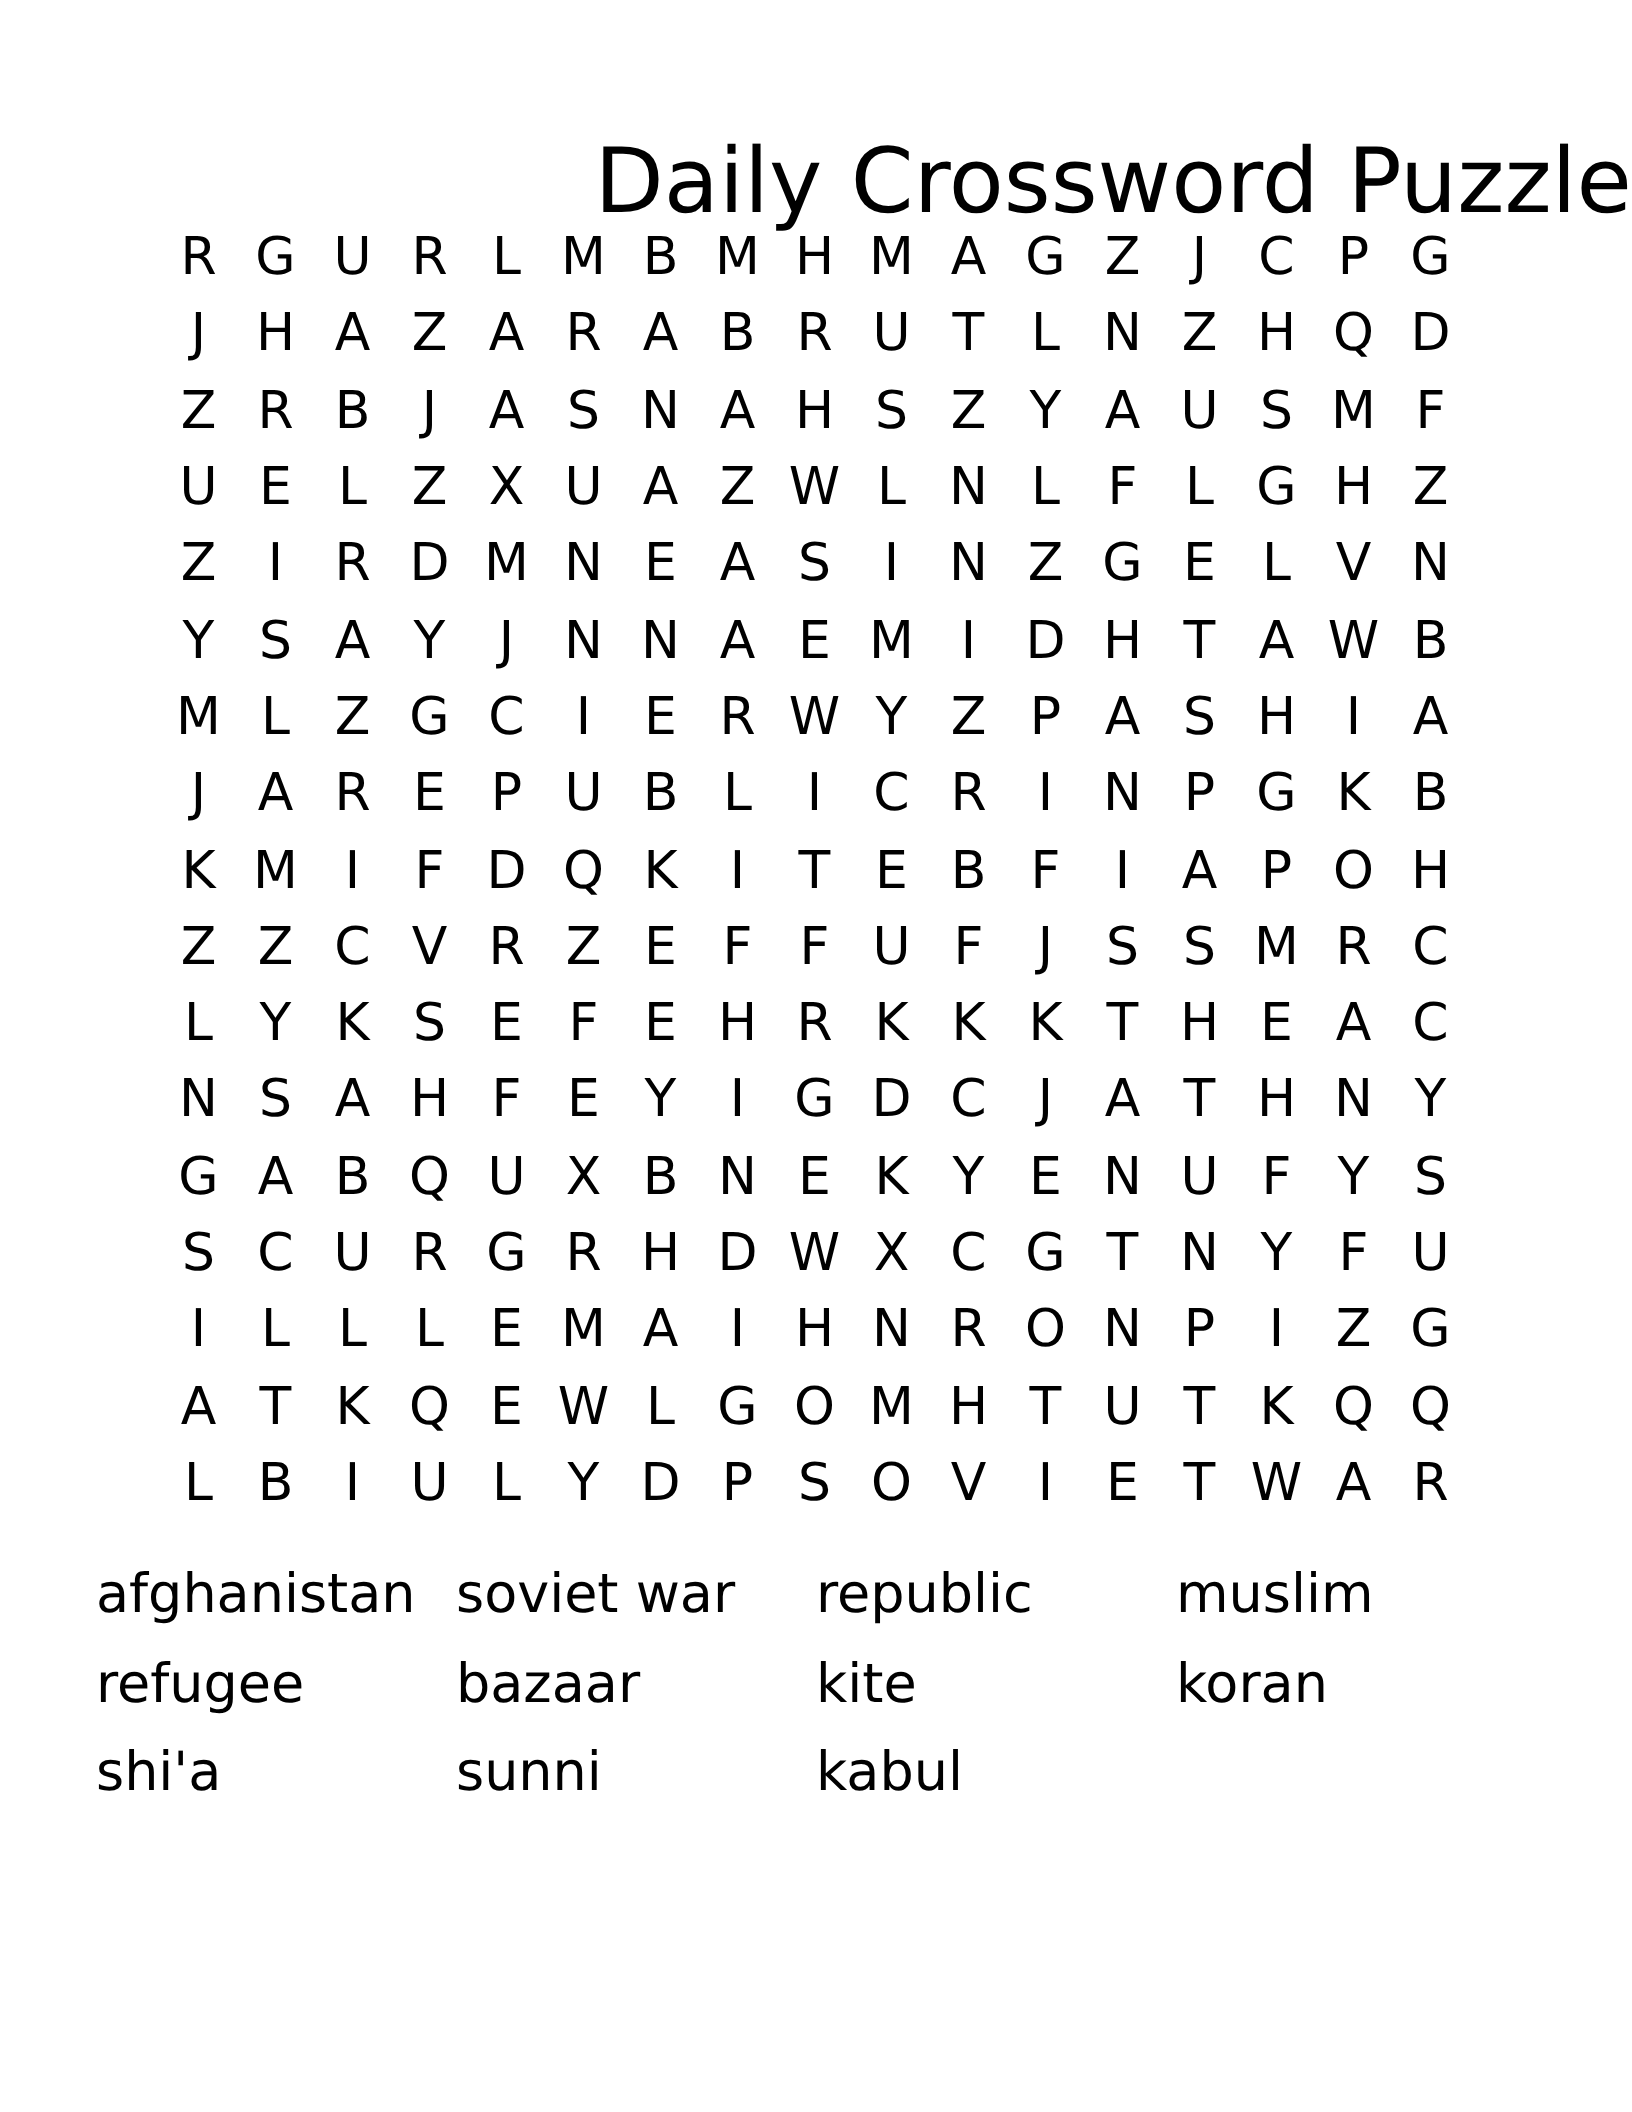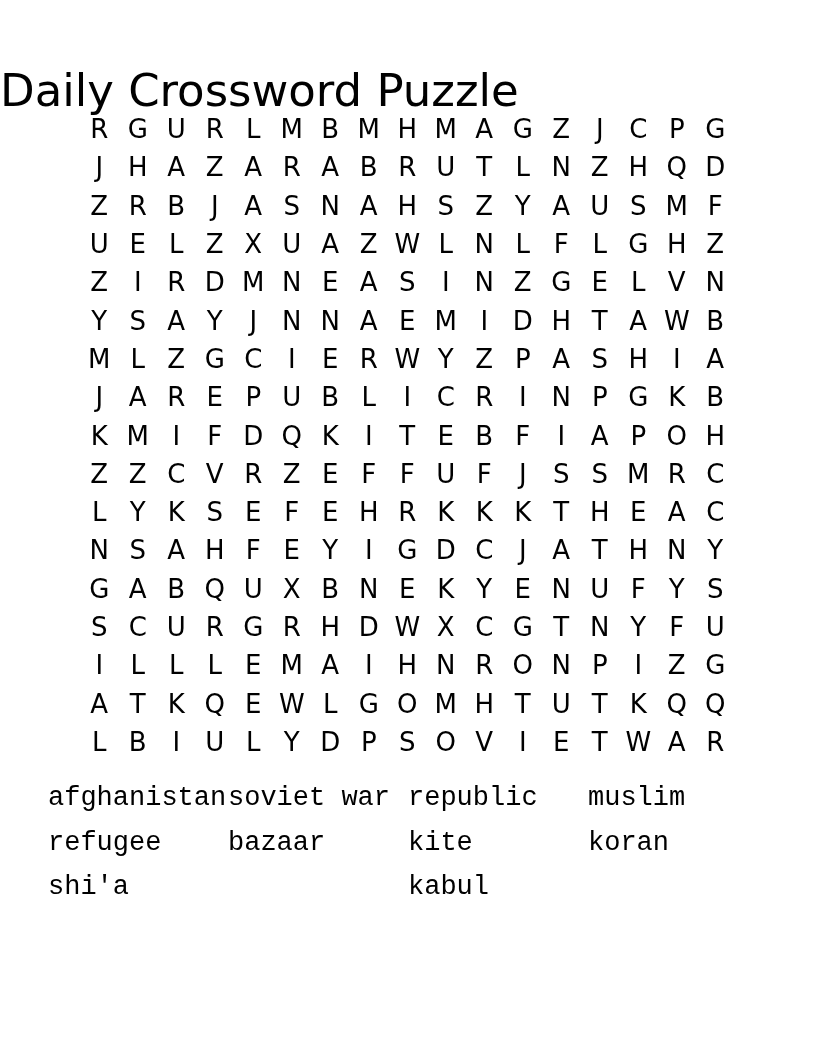--- a/index.html
+++ b/index.html
@@ -13,21 +13,21 @@
     height: 1056px;
     font-family: "DejaVu Sans", sans-serif;
     color: #000000;
     overflow: hidden;
   }
   .title {
     position: absolute;
     top: 34px;
     left: 0;
     width: 816px;
-    text-align: left;
+    text-align: right;
     font-size: 45px;
     font-weight: normal;
     letter-spacing: 0px;
     white-space: nowrap;
   }
   .grid {
     position: absolute;
     left: 80px;
     top: 110px;
   }
@@ -42,21 +42,20 @@
     align-items: center;
     justify-content: center;
     font-size: 26px;
     line-height: 1;
   }
   .word-bank {
     position: absolute;
     left: 48px;
     top: 776px;
     display: flex;
-    font-family: Liberation Mono, monospace;
   }
   .word-col {
     width: 180px;
   }
   .word {
     font-size: 27px;
     line-height: 44.5px;
     white-space: nowrap;
   }
 </style>
@@ -393,20 +392,21 @@
 
 <div class="word-bank">
     <div class="word-col">
       <div class="word">afghanistan</div>
       <div class="word">refugee</div>
       <div class="word">shi'a</div>
     </div>
     <div class="word-col">
       <div class="word">soviet war</div>
       <div class="word">bazaar</div>
+      <div class="word">sunni</div>
     </div>
     <div class="word-col">
       <div class="word">republic</div>
       <div class="word">kite</div>
       <div class="word">kabul</div>
     </div>
     <div class="word-col">
       <div class="word">muslim</div>
       <div class="word">koran</div>
     </div>

